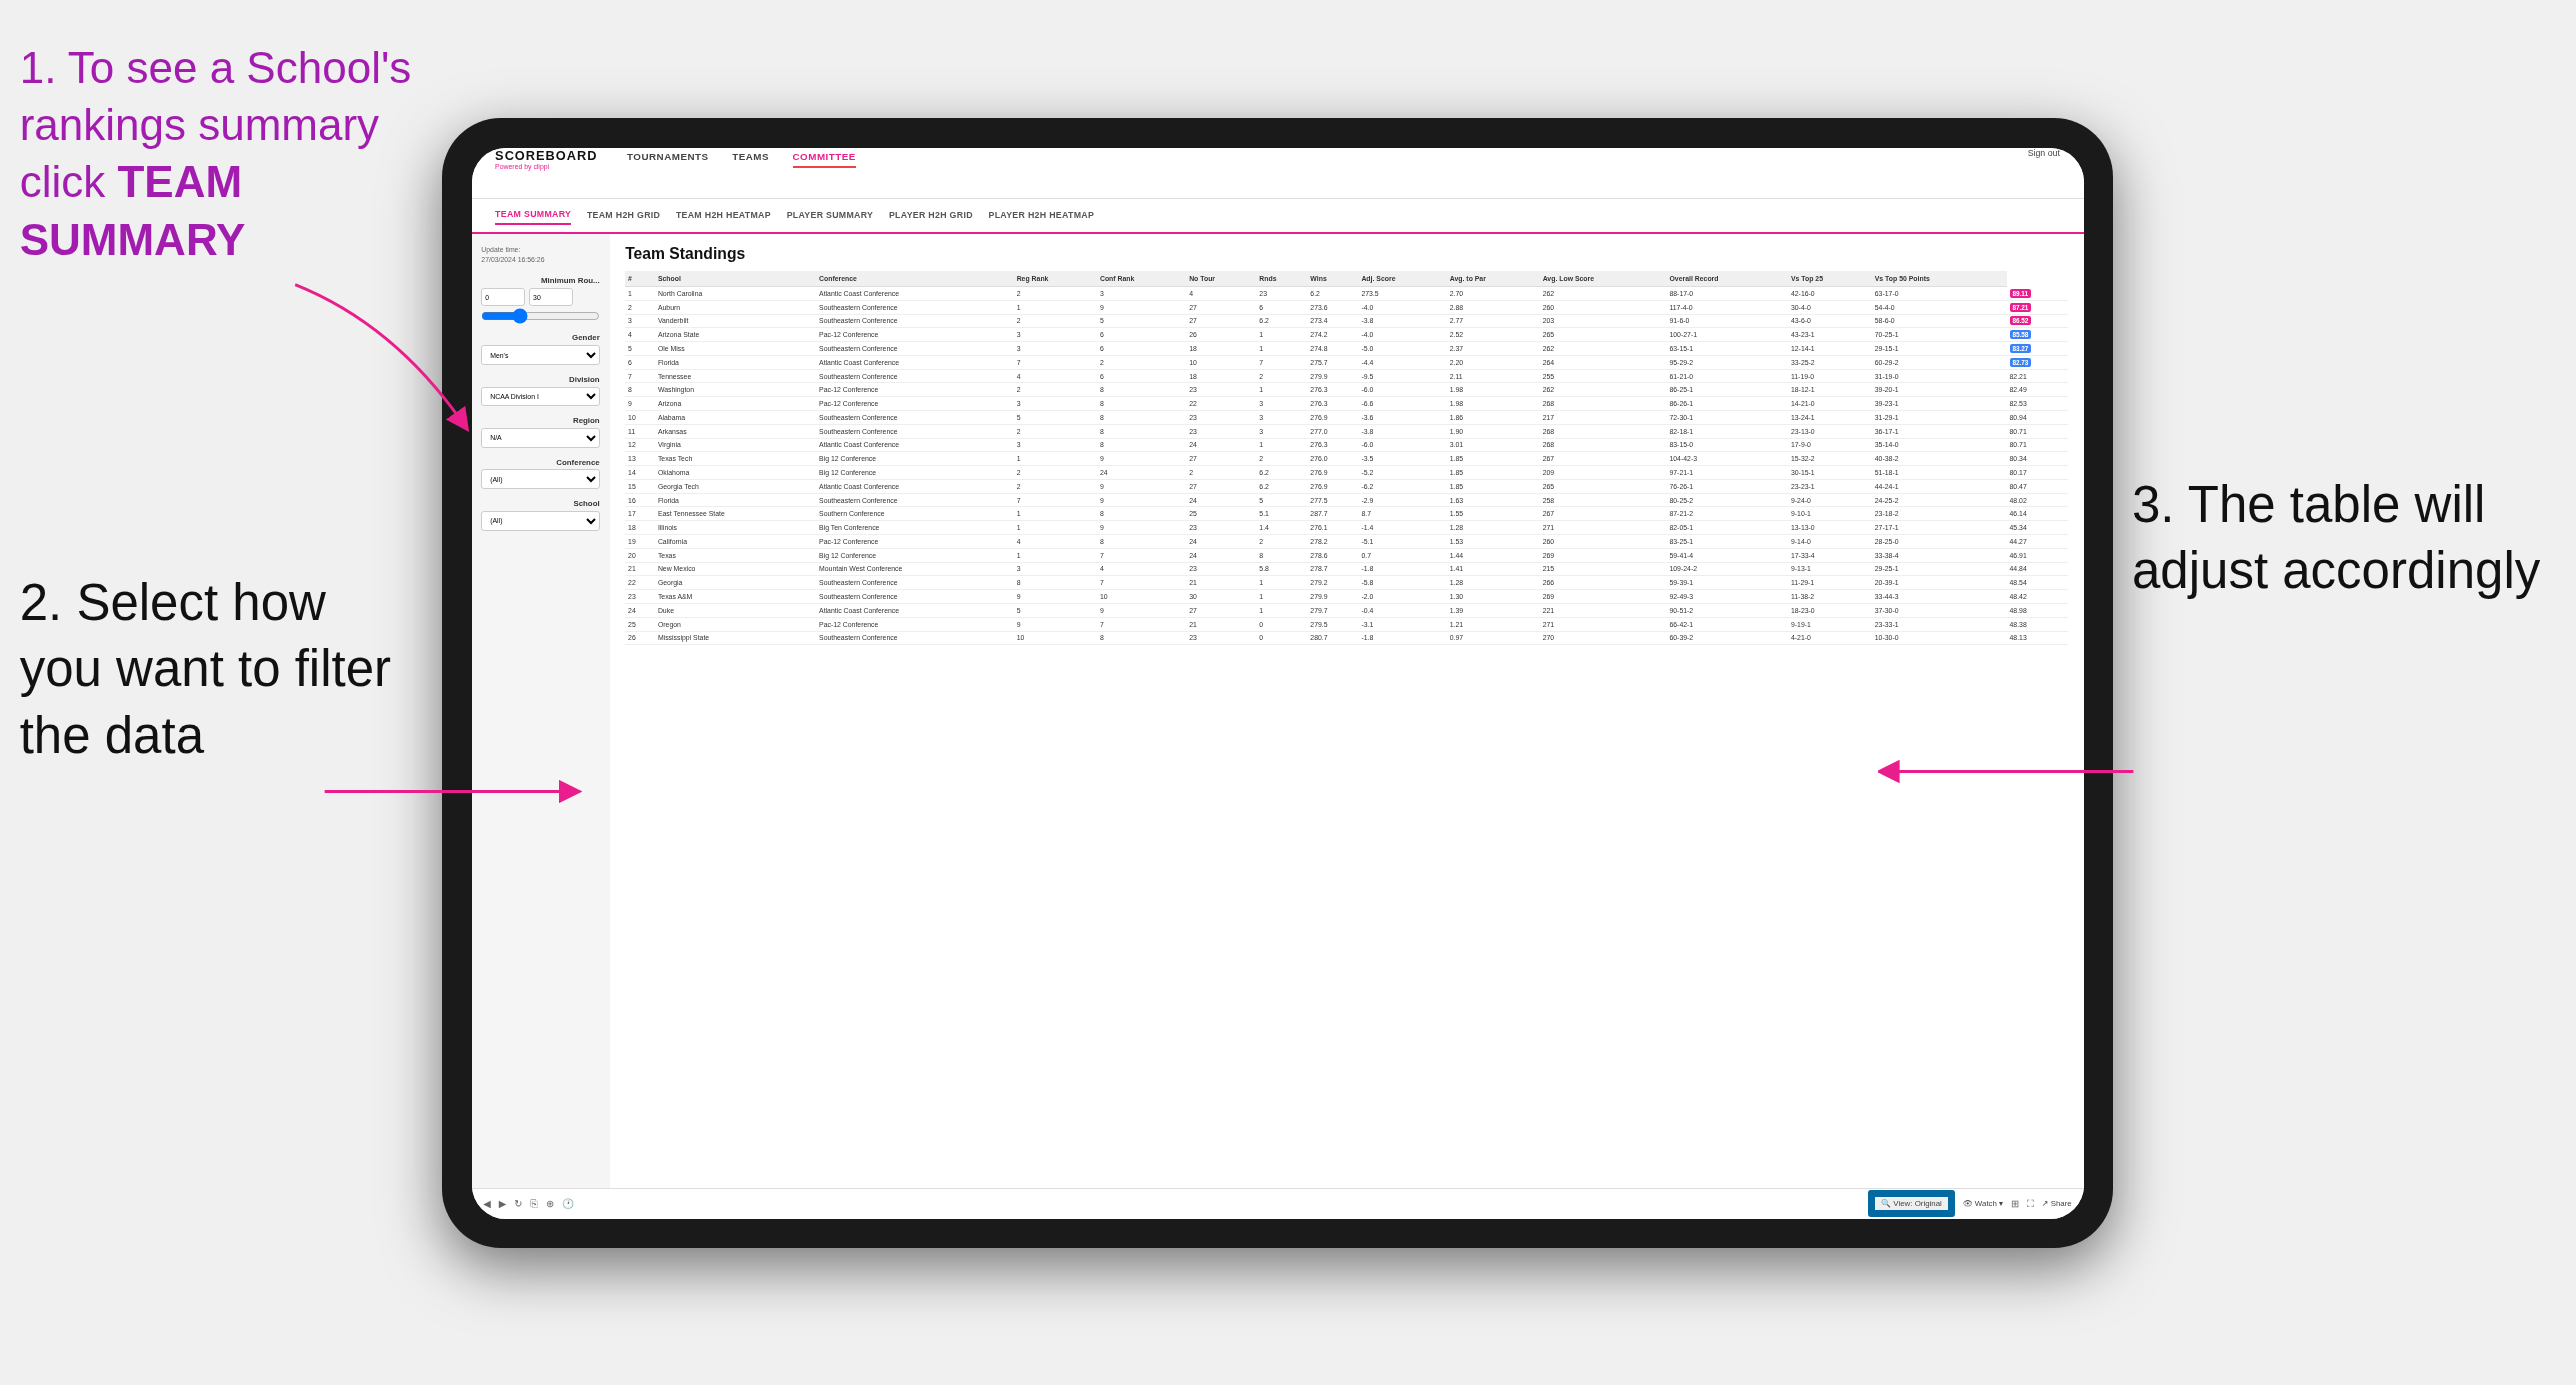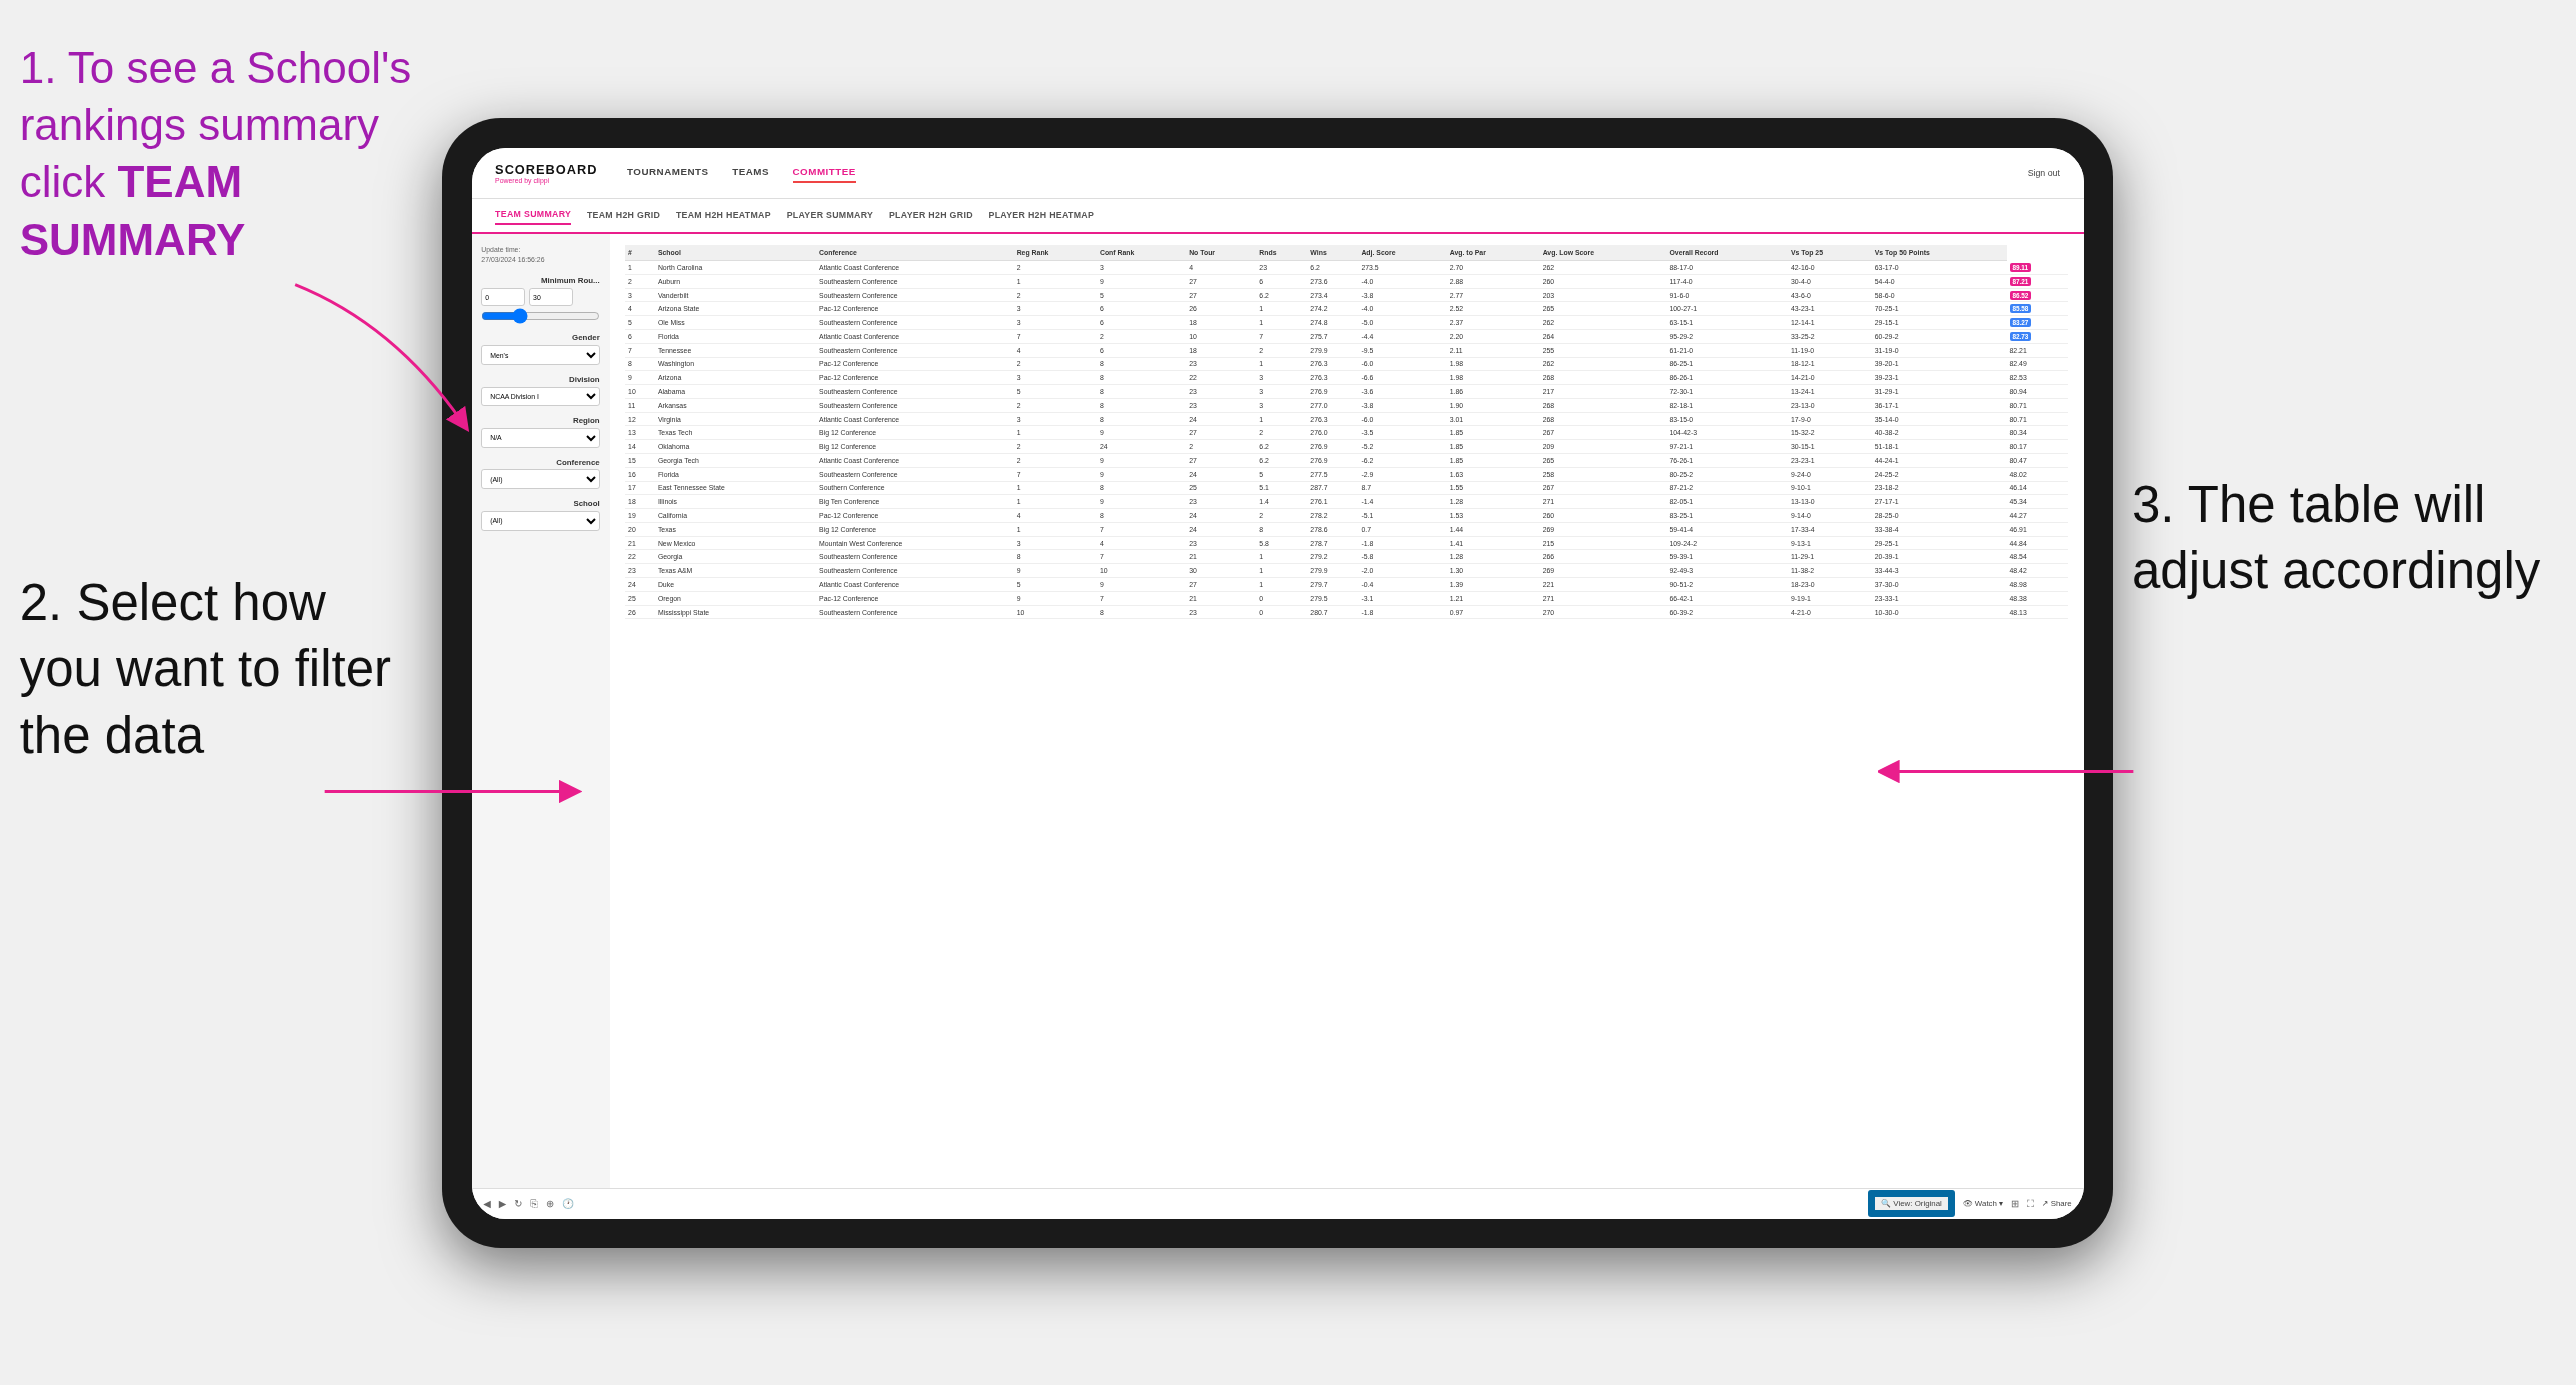--- a/index.html
+++ b/index.html
@@ -67,21 +67,21 @@
       display: flex;
       flex-direction: column;
     }
 
     
     .nav-bar {
       background: #fff;
       border-bottom: 1px solid #ddd;
       padding: 0 23.6px;
       display: flex;
-      align-items: center;
+      align-items: flex-start;
       height: 51px;
       flex-shrink: 0;
     }
 
     .logo-area {
       display: flex;
       flex-direction: column;
       margin-right: 29.5px;
     }
 
@@ -445,20 +445,21 @@
 
         <div class="filter-section">
           <div class="filter-label">School</div>
           <select class="filter-input">
             <option>(All)</option>
           </select>
         </div>
       </div>
 
       <div class="data-panel">
+        <div class="panel-title">Team Standings</div>
 
 
         <table class="data-table">
           <thead>
             <tr>
               <th>#</th>
               <th>School</th>
               <th>Conference</th>
               <th>Reg Rank</th>
               <th>Conf Rank</th>

